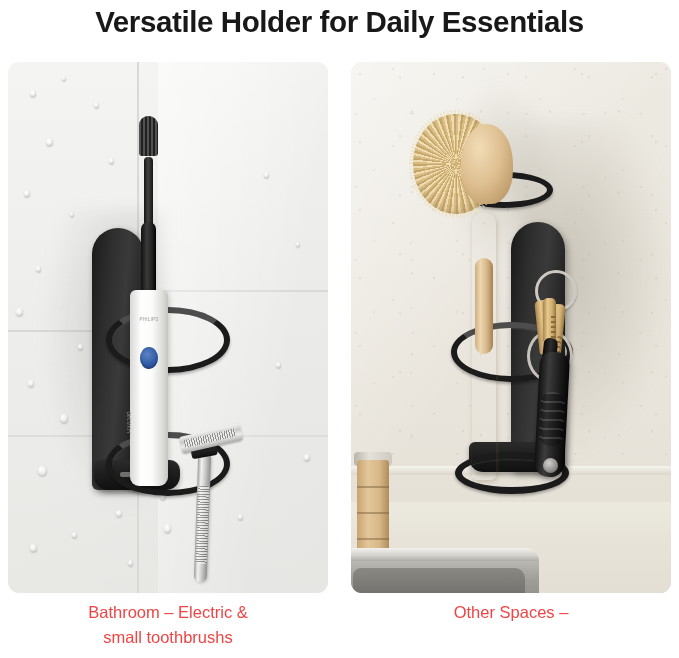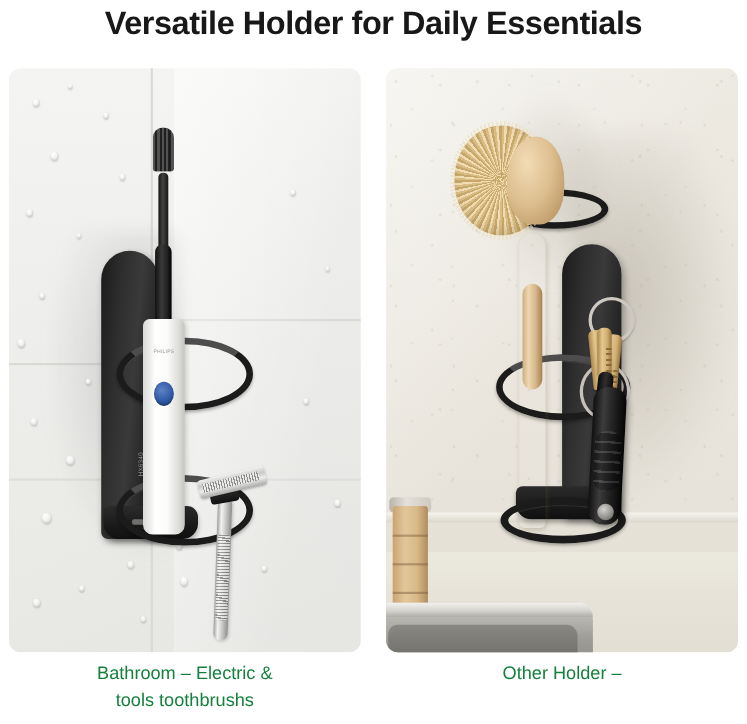--- a/index.html
+++ b/index.html
@@ -408,21 +408,21 @@
     position: absolute;
     left: 0; top: 600px; width: 679px; height: 58px;
   }
   .caption {
     position: absolute;
     top: 0;
     width: 320px;
     text-align: center;
     font-size: 16.5px;
     line-height: 25px;
-    color: #15803d;
+    color: #ef4444;
     font-weight: 400;
   }
   .caption-left  { left: 8px; }
   .caption-right { left: 351px; }
   .caption .l2 { display: block; }
 </style>
 </head>
 <body>
 
 <div class="page-title">Versatile Holder for Daily Essentials</div>
@@ -559,18 +559,18 @@
       <div class="tool-handle"></div>
       <div class="tool-grip"></div>
       <div class="tool-cap"></div>
     </div>
   </div>
 </div>
 
 <div class="captions">
   <div class="caption caption-left">
     <span class="l1">Bathroom – Electric &amp;</span>
-    <span class="l2">tools toothbrushs</span>
+    <span class="l2">small toothbrushs</span>
   </div>
   <div class="caption caption-right">
-    <span class="l1">Other Holder –</span>
+    <span class="l1">Other Spaces –</span>
   </div>
 </div>
 
 </body></html>

